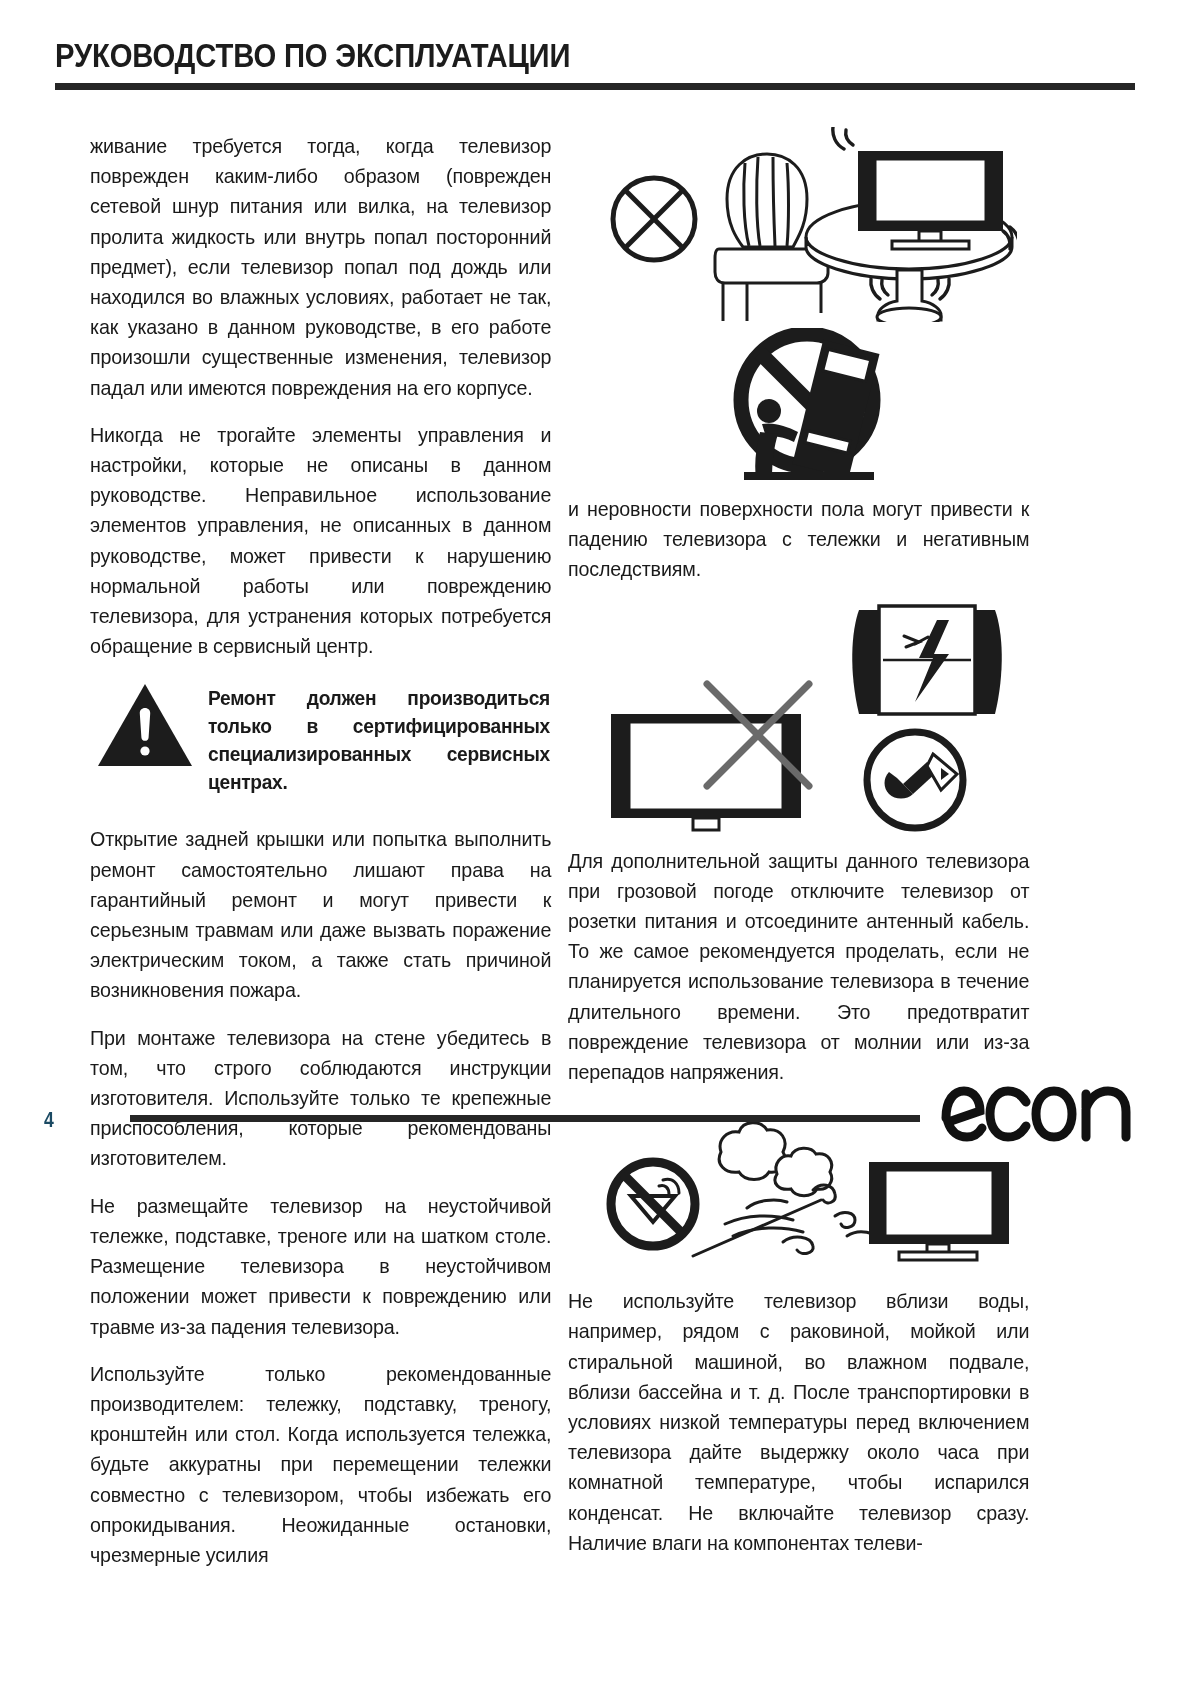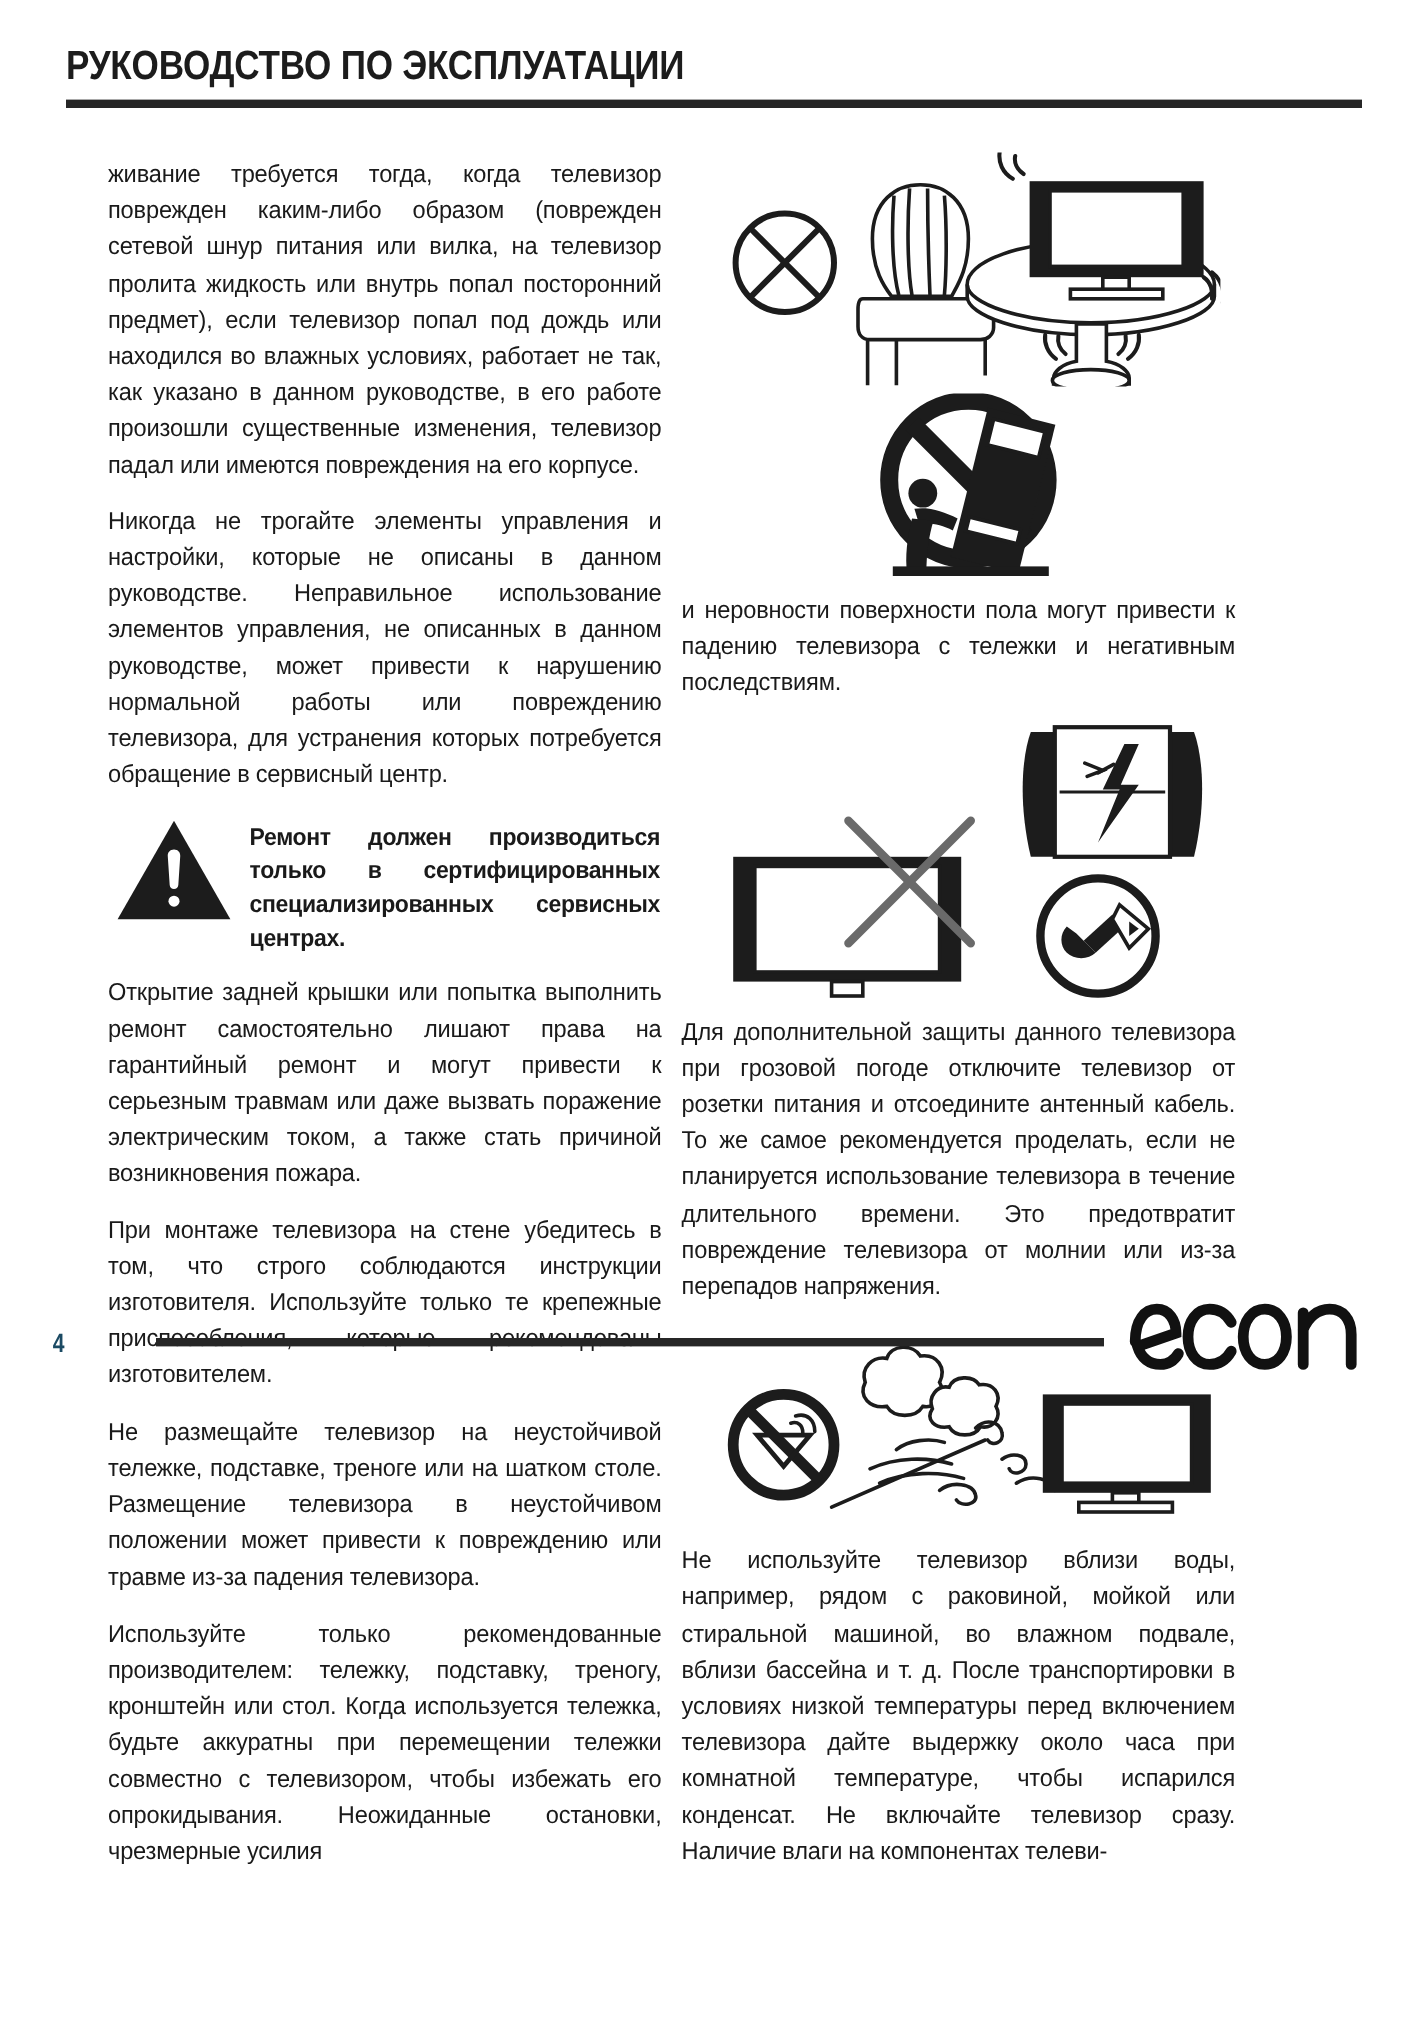--- a/index.html
+++ b/index.html
@@ -75,21 +75,21 @@
     transform: scaleX(0.965);
     transform-origin: left top;
   }
   p.para:last-child { margin-bottom: 0; }
 
   
   .warning {
     display: flex;
     align-items: flex-start;
     gap: 14px;
-    margin: 4px 0 16px 0;
+    margin: 4px 0 28px 0;
   }
   .warning-icon {
     flex: 0 0 auto;
     width: 98px;
     height: 86px;
     position: relative;
     margin-top: 4px;
     margin-left: 6px;
   }
   .warning-text {

